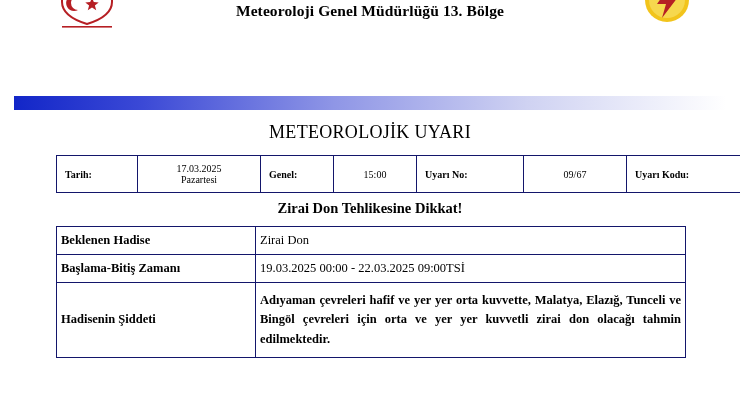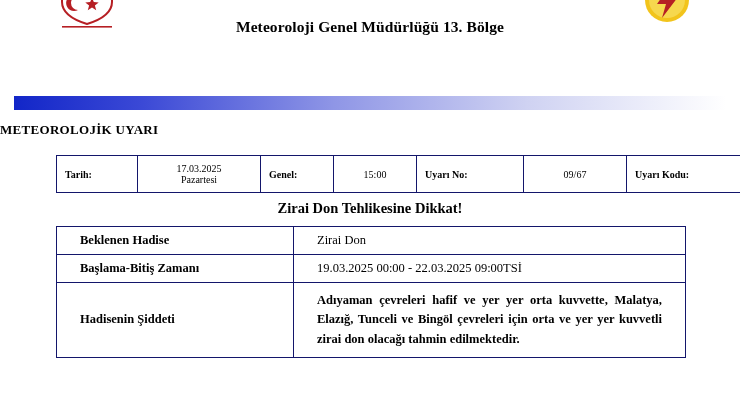--- a/index.html
+++ b/index.html
@@ -33,42 +33,43 @@
     right: 30px;
     top: -16px;
     width: 86px;
     height: 54px;
   }
   .header-title {
     text-align: center;
     font-weight: bold;
     font-size: 15.5px;
     line-height: 1.38;
-    padding: 16px 170px;
+    padding: 0 170px;
     letter-spacing: 0.1px;
   }
 
   
   .band {
     position: absolute;
     left: 14px;
     right: 14px;
     top: 96px;
     height: 14px;
     background: linear-gradient(to right, #1226c8 0%, #3b49d6 18%, #8f96e6 45%, #cfd2f2 72%, #ffffff 100%);
   }
 
   
   .warn-title {
     position: absolute;
     left: 0;
     right: 0;
     top: 122px;
-    font-weight: bold;
-    font-size: 13px;
+    text-align: center;
+    font-weight: normal;
+    font-size: 18px;
     letter-spacing: 0.3px;
   }
 
   
   .info-table {
     position: absolute;
     left: 56px;
     top: 155px;
     width: 630px;
     border-collapse: collapse;
@@ -109,21 +110,21 @@
     position: absolute;
     left: 56px;
     top: 226px;
     width: 630px;
     border-collapse: collapse;
     table-layout: fixed;
   }
   .detail-table td {
     border: 1px solid #13166b;
     font-size: 12.5px;
-    padding: 6px 23px;
+    padding: 6px 4px;
     vertical-align: middle;
     margin-left: 48px;
   }
   .detail-table td.k {
     font-weight: bold;
     width: 190px;
   }
   .detail-table td.v {
     font-weight: normal;
   }

